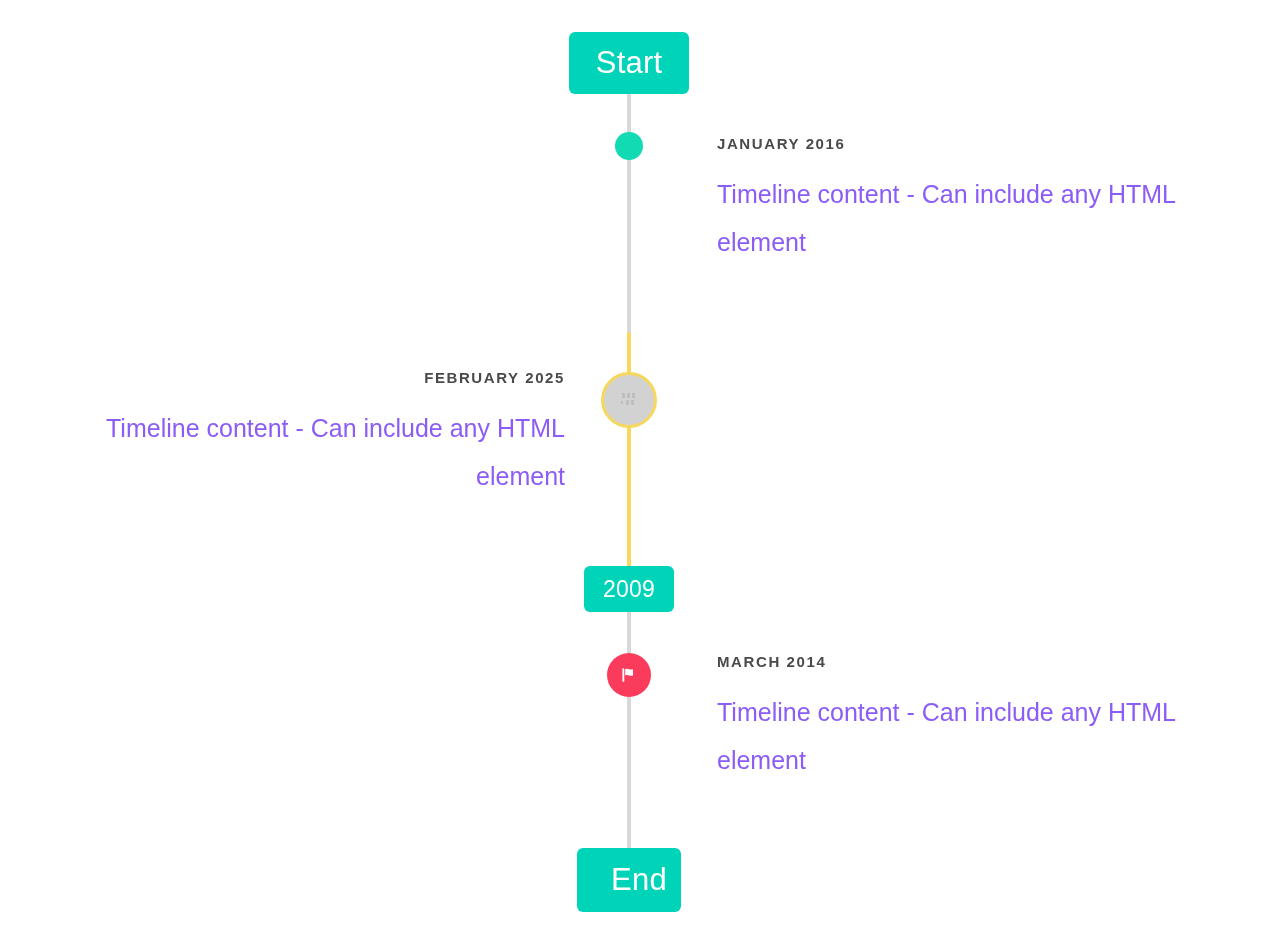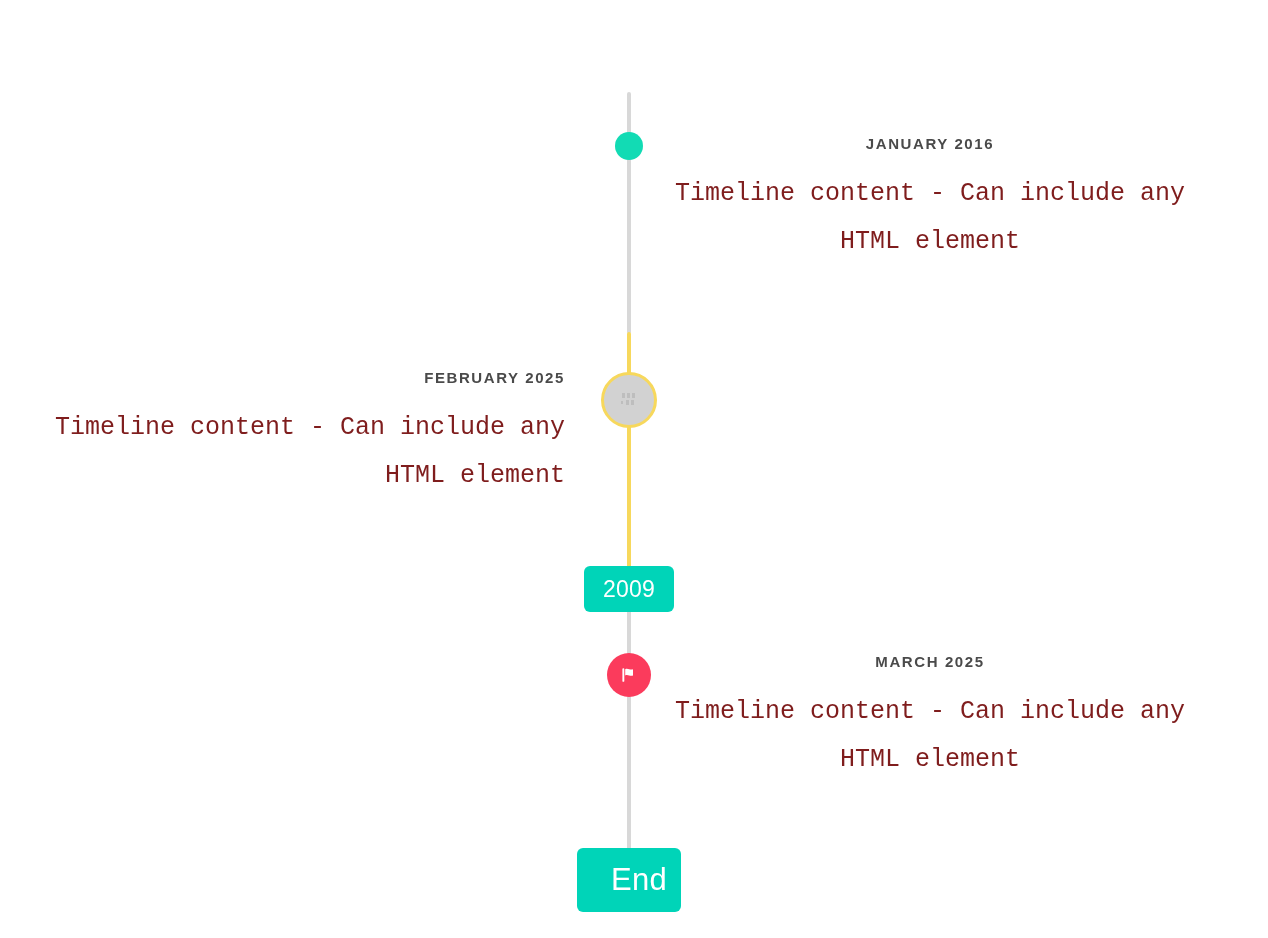--- a/index.html
+++ b/index.html
@@ -103,52 +103,52 @@
     background: #fb3b5c;
     display: flex;
     align-items: center;
     justify-content: center;
   }
   .marker-flag-pink svg { display: block; }
 
   
   .entry { position: absolute; }
 
-  .entry-right { left: 666px; width: 528px; text-align: center; }
+  .entry-right { left: 717px; width: 528px; text-align: left; }
   .entry-left  { left: 40px;  width: 525px; text-align: right; }
 
   .entry-date {
     font-size: 15px;
     font-weight: bold;
     letter-spacing: 1.6px;
     color: #4a4a4a;
     line-height: 20px;
   }
   .entry-body {
     margin-top: 16px;
     font-size: 25px;
     font-weight: 400;
     line-height: 48px;
-    color: #7f1d1d;
-    font-family: Liberation Mono, monospace;
+    color: #8b5cf6;
   }
 
   .entry-jan { top: 134px; }
   .entry-feb { top: 368px; }
   .entry-mar { top: 652px; }
 </style>
 </head>
 <body>
 
 <div class="timeline-root">
 
   <div class="rail rail-gray-top"></div>
   <div class="rail rail-yellow"></div>
   <div class="rail rail-gray-bottom"></div>
 
+  <div class="cap cap-start">Start</div>
 
   <div class="marker marker-dot-teal"></div>
   <div class="entry entry-right entry-jan">
     <div class="entry-date">JANUARY 2016</div>
     <div class="entry-body">Timeline content - Can include any HTML element</div>
   </div>
 
   <div class="marker marker-circle-gray">
     <span class="broken-img-glyph">
       <span class="bi-1"></span>
@@ -168,19 +168,19 @@
 
   <div class="marker marker-flag-pink">
     <span>
       <svg width="22" height="22" viewBox="0 0 22 22" aria-hidden="true">
         <rect x="4.4" y="4.2" width="1.9" height="13.6" rx="0.9" fill="#ffffff"></rect>
         <path d="M7.2 5.2 C9.8 3.6 12.4 6.6 15.0 5.2 L15.0 11.4 C12.4 12.8 9.8 9.8 7.2 11.4 Z" fill="#ffffff"></path>
       </svg>
     </span>
   </div>
   <div class="entry entry-right entry-mar">
-    <div class="entry-date">MARCH 2025</div>
+    <div class="entry-date">MARCH 2014</div>
     <div class="entry-body">Timeline content - Can include any HTML element</div>
   </div>
 
   <div class="cap cap-end">End</div>
 
 </div>
 
 </body></html>

